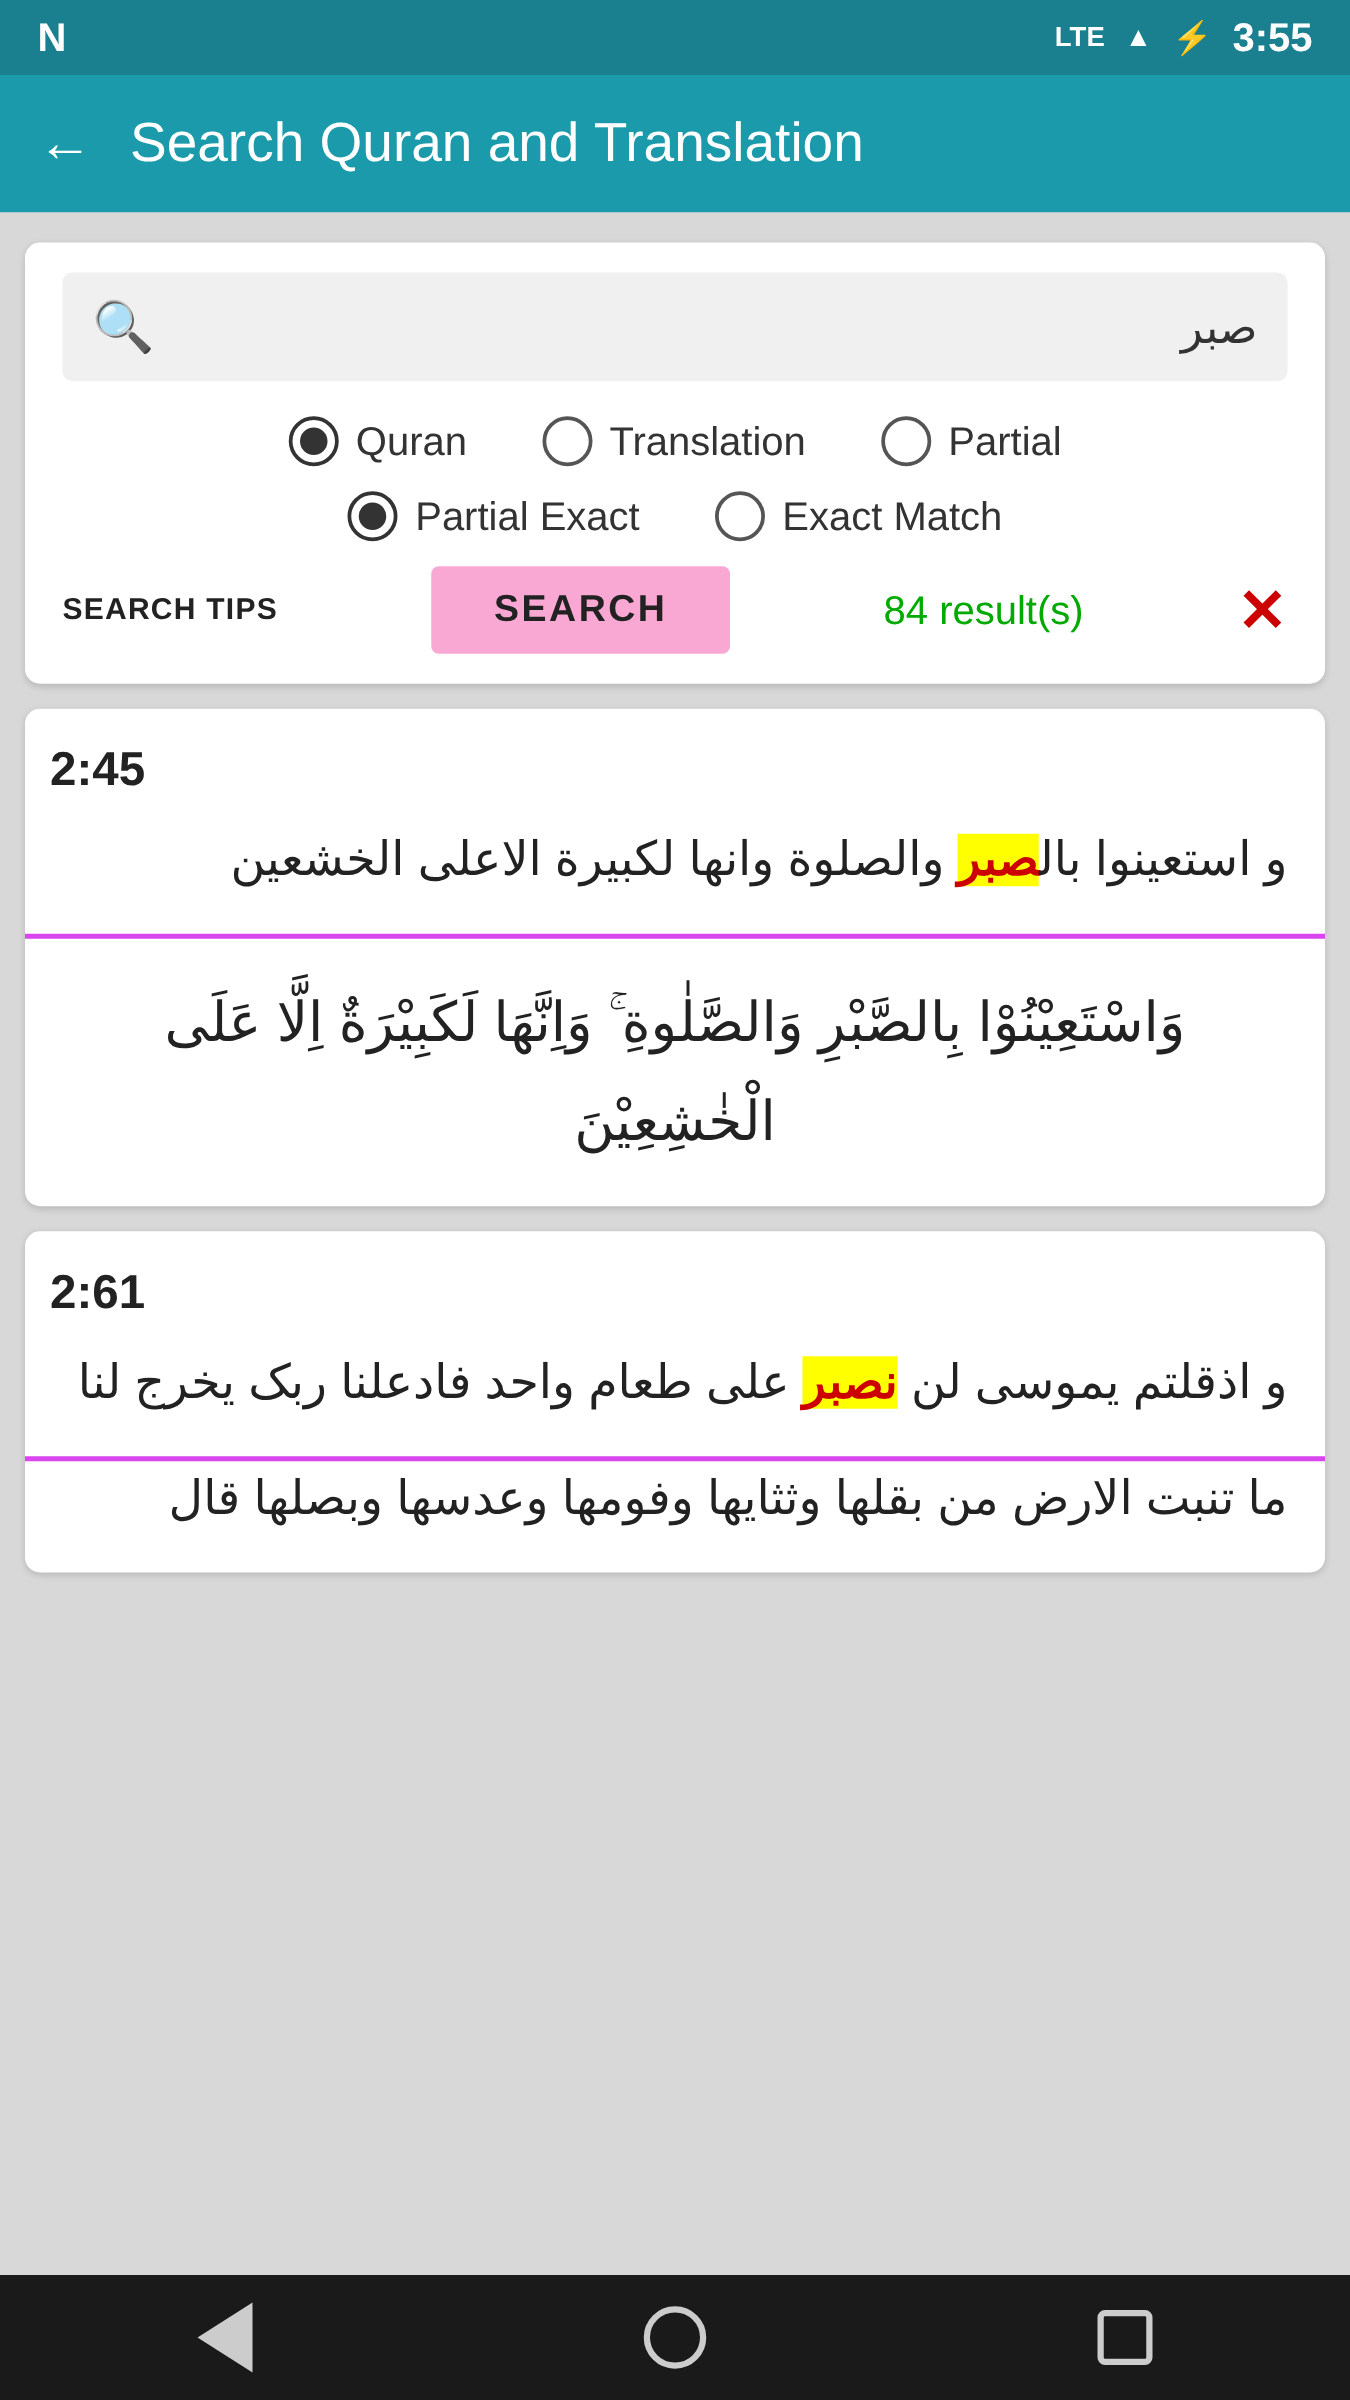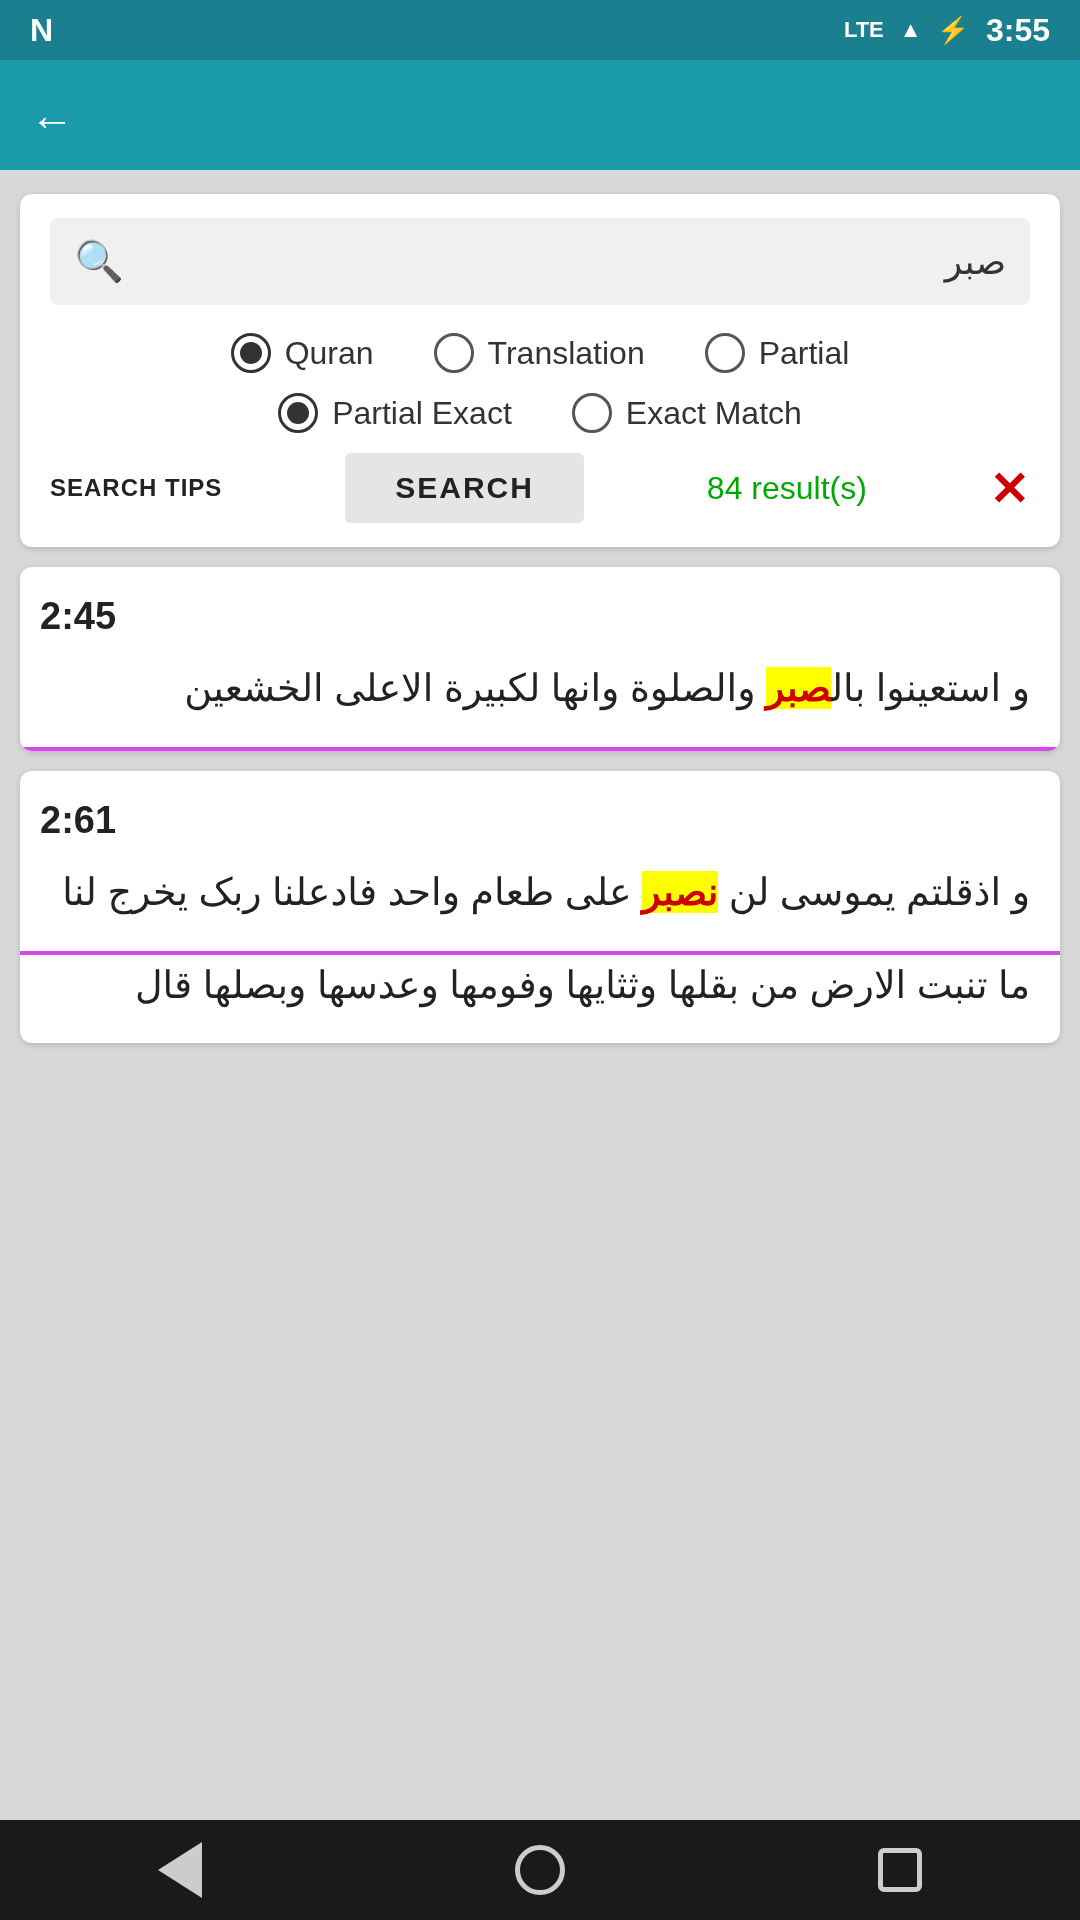--- a/index.html
+++ b/index.html
@@ -144,21 +144,21 @@
       margin-top: 10px;
     }
     .search-tips-btn {
       font-size: 24px;
       font-weight: bold;
       color: #222;
       cursor: pointer;
       letter-spacing: 1px;
     }
     .search-btn {
-      background: #e5e5e5;
+      background: #f9a8d4;
       border: none;
       border-radius: 6px;
       padding: 18px 50px;
       font-size: 30px;
       font-weight: bold;
       color: #222;
       cursor: pointer;
       letter-spacing: 2px;
     }
     .result-count {
@@ -258,20 +258,21 @@
   <div class="status-bar-right">
     <span class="lte-icon">LTE</span>
     <span class="signal-bars">▲</span>
     <span class="battery-icon">⚡</span>
     <span class="time">3:55</span>
   </div>
 </div>
 
 <div class="toolbar">
   <span class="back-arrow">←</span>
+  <span class="toolbar-title">Search Quran and Translation</span>
 </div>
 
 <div class="main-content">
 
   <div class="search-card">
 
     <div class="search-input-row">
       <span class="search-icon-btn">🔍</span>
       <span class="search-text">صبر</span>
     </div>
@@ -313,20 +314,21 @@
       <span class="clear-btn">✕</span>
     </div>
 
   </div>
 
   <div class="verse-card">
     <div class="verse-ref">2:45</div>
     <div class="verse-arabic-simple">
       <span>و استعینوا بال</span><span class="highlight-yellow">صبر</span><span> والصلوة وانها لکبیرة الاعلی الخشعین</span>
     </div>
+    <div class="verse-arabic-calligraphy">وَاسْتَعِيْنُوْا بِالصَّبْرِ وَالصَّلٰوةِ ۚ وَاِنَّهَا لَكَبِيْرَةٌ اِلَّا عَلَى الْخٰشِعِيْنَ</div>
   </div>
 
   <div class="verse-card">
     <div class="verse-ref">2:61</div>
     <div class="verse-arabic-simple">
       <span>و اذقلتم یموسی لن </span><span class="highlight-yellow">نصبر</span><span> علی طعام واحد فادعلنا ربک یخرج لنا</span>
     </div>
     <div class="verse-arabic-simple" style="border-bottom:none;">ما تنبت الارض من بقلها وثثایها وفومها وعدسها وبصلها قال</div>
   </div>
 

